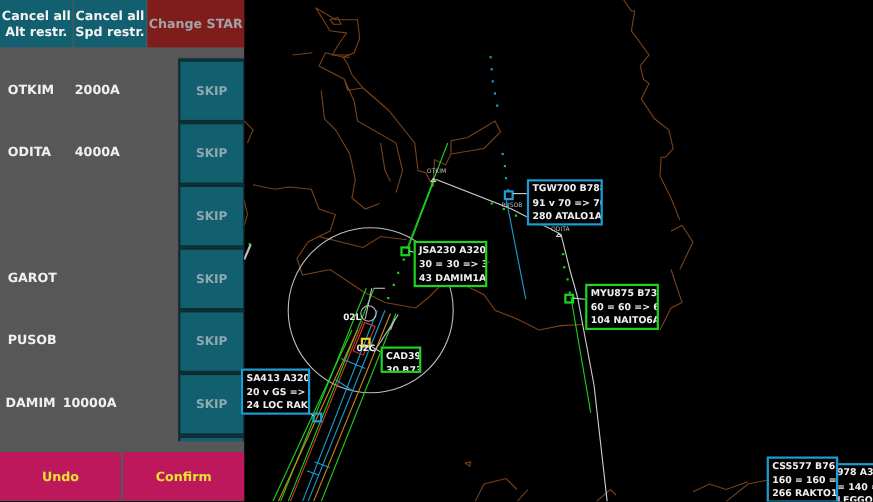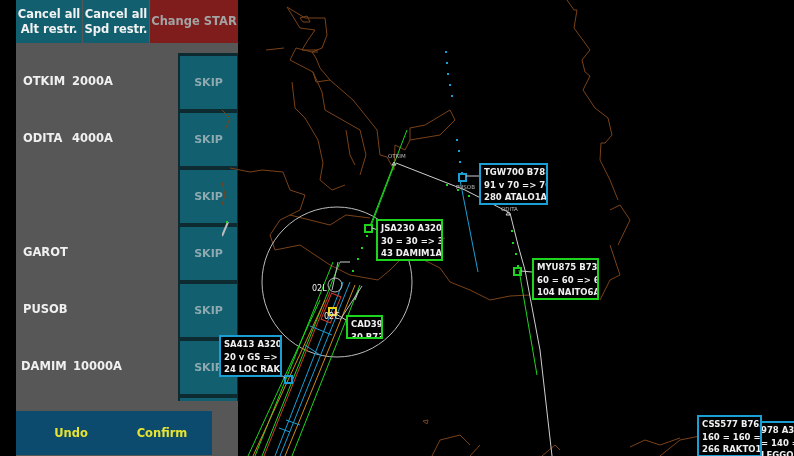--- a/index.html
+++ b/index.html
@@ -3,54 +3,53 @@
   <meta charset="utf-8">
   <style>
     html, body { margin: 0; padding: 0; }
     body {
       width: 794px; height: 456px; overflow: hidden; background: #000;
       position: relative; font-family: "DejaVu Sans", sans-serif;
     }
     #panel {
       position: absolute; left: 0; top: 0; width: 222px; height: 456px;
       background: #575757;
-      margin-left: 16px;
     }
     .topbtn {
       position: absolute; top: 0; height: 43px;
       background: #12606f; color: #f2f2f2;
       font-size: 11.5px; font-weight: bold; text-align: center;
       display: flex; align-items: center; justify-content: center;
       line-height: 15px; box-sizing: border-box; white-space: pre-line;
     }
     .topbtn.disabled { background: #7f1d1d; color: #a3a3a3; }
     .wp-row { position: absolute; left: 0; width: 160px; height: 20px; font-size: 11.5px; font-weight: bold; color: #f0f0f0; }
     .wp-name { position: absolute; left: 7px; }
-    .wp-alt { position: absolute; left: 56px; }
+    .wp-alt { position: absolute; left: 68px; }
     .skip {
       position: absolute; left: 164px; width: 57px; height: 55px;
       background: #12606f; color: #8ea9b0; font-size: 11px; font-weight: bold;
       display: flex; align-items: center; justify-content: center;
       border-top: 2px solid #0c2a30; box-sizing: border-box;
     }
     #skipcol-bg { position: absolute; left: 162px; top: 53px; width: 60px; height: 348px; background: #0d2b31; }
     .botbtn {
-      position: absolute; top: 411px; height: 44px; background: #0c4a6e; color: #e7e431;
+      position: absolute; top: 411px; height: 44px; background: #be185d; color: #e7e431;
       font-size: 11.5px; font-weight: bold; display: flex; align-items: center; justify-content: center;
       box-sizing: border-box;
     }
     #radar { position: absolute; left: 222px; top: 0; width: 572px; height: 456px; }
     .tag {
       position: absolute; background: #000; color: #f0f0f0; font-size: 8.5px; font-weight: bold;
       line-height: 12.5px; padding: 1px 3px; box-sizing: border-box; white-space: nowrap; overflow: hidden;
     }
     .tag.cyan { border: 2px solid #1a9fd4; }
     .tag.green { border: 2px solid #1ed51e; }
     .fixlbl { position: absolute; color: #bdbdbd; font-size: 5.5px; }
-    .rwylbl { position: absolute; color: #f0f0f0; font-size: 8px; font-weight: normal; }
+    .rwylbl { position: absolute; color: #f0f0f0; font-size: 8px; font-weight: bold; }
   </style>
 </head>
 <body>
 
 <div id="panel">
   <div class="topbtn" style="left:0;width:66px;">Cancel all
 Alt restr.</div>
   <div class="topbtn" style="left:67px;width:66px;">Cancel all
 Spd restr.</div>
   <div class="topbtn disabled" style="left:134px;width:88px;">Change STAR</div>
@@ -84,21 +83,21 @@
   <div class="skip" style="top:282px;">SKIP</div>
 
   <div class="wp-row" style="top:359px;">
     <span class="wp-name" style="left:5px;">DAMIM</span>
     <span class="wp-alt" style="left:57px;">10000A</span>
   </div>
   <div class="skip" style="top:339px;">SKIP</div>
   <div class="skip" style="top:396px;height:5px;"></div>
 
   <div class="botbtn" style="left:0;width:110px;">Undo</div>
-  <div class="botbtn" style="left:96px;width:100px;">Confirm</div>
+  <div class="botbtn" style="left:112px;width:110px;">Confirm</div>
 </div>
 
 <div id="radar">
   <svg width="572" height="456" viewBox="222 0 572 456" xmlns="http://www.w3.org/2000/svg">
 
     <g fill="none" stroke="#7a4218" stroke-width="1">
       <path d="M287,7 L305,18 L325,18 L327,35 L322,48 L312,52 L316,58 L320,68 L330,80 L353,100 L377,130 L380,155 L387,157 L394,170"></path>
       <path d="M287,7 L300,28 L315,30 L308,40 L302,50 L318,50"></path>
       <path d="M300,18 L307,16 L310,22 L303,22 Z"></path>
       <path d="M394,170 L395,145 L405,150 L410,140 L410,128 L425,125 L450,110 L455,120 L440,135 L410,140"></path>

